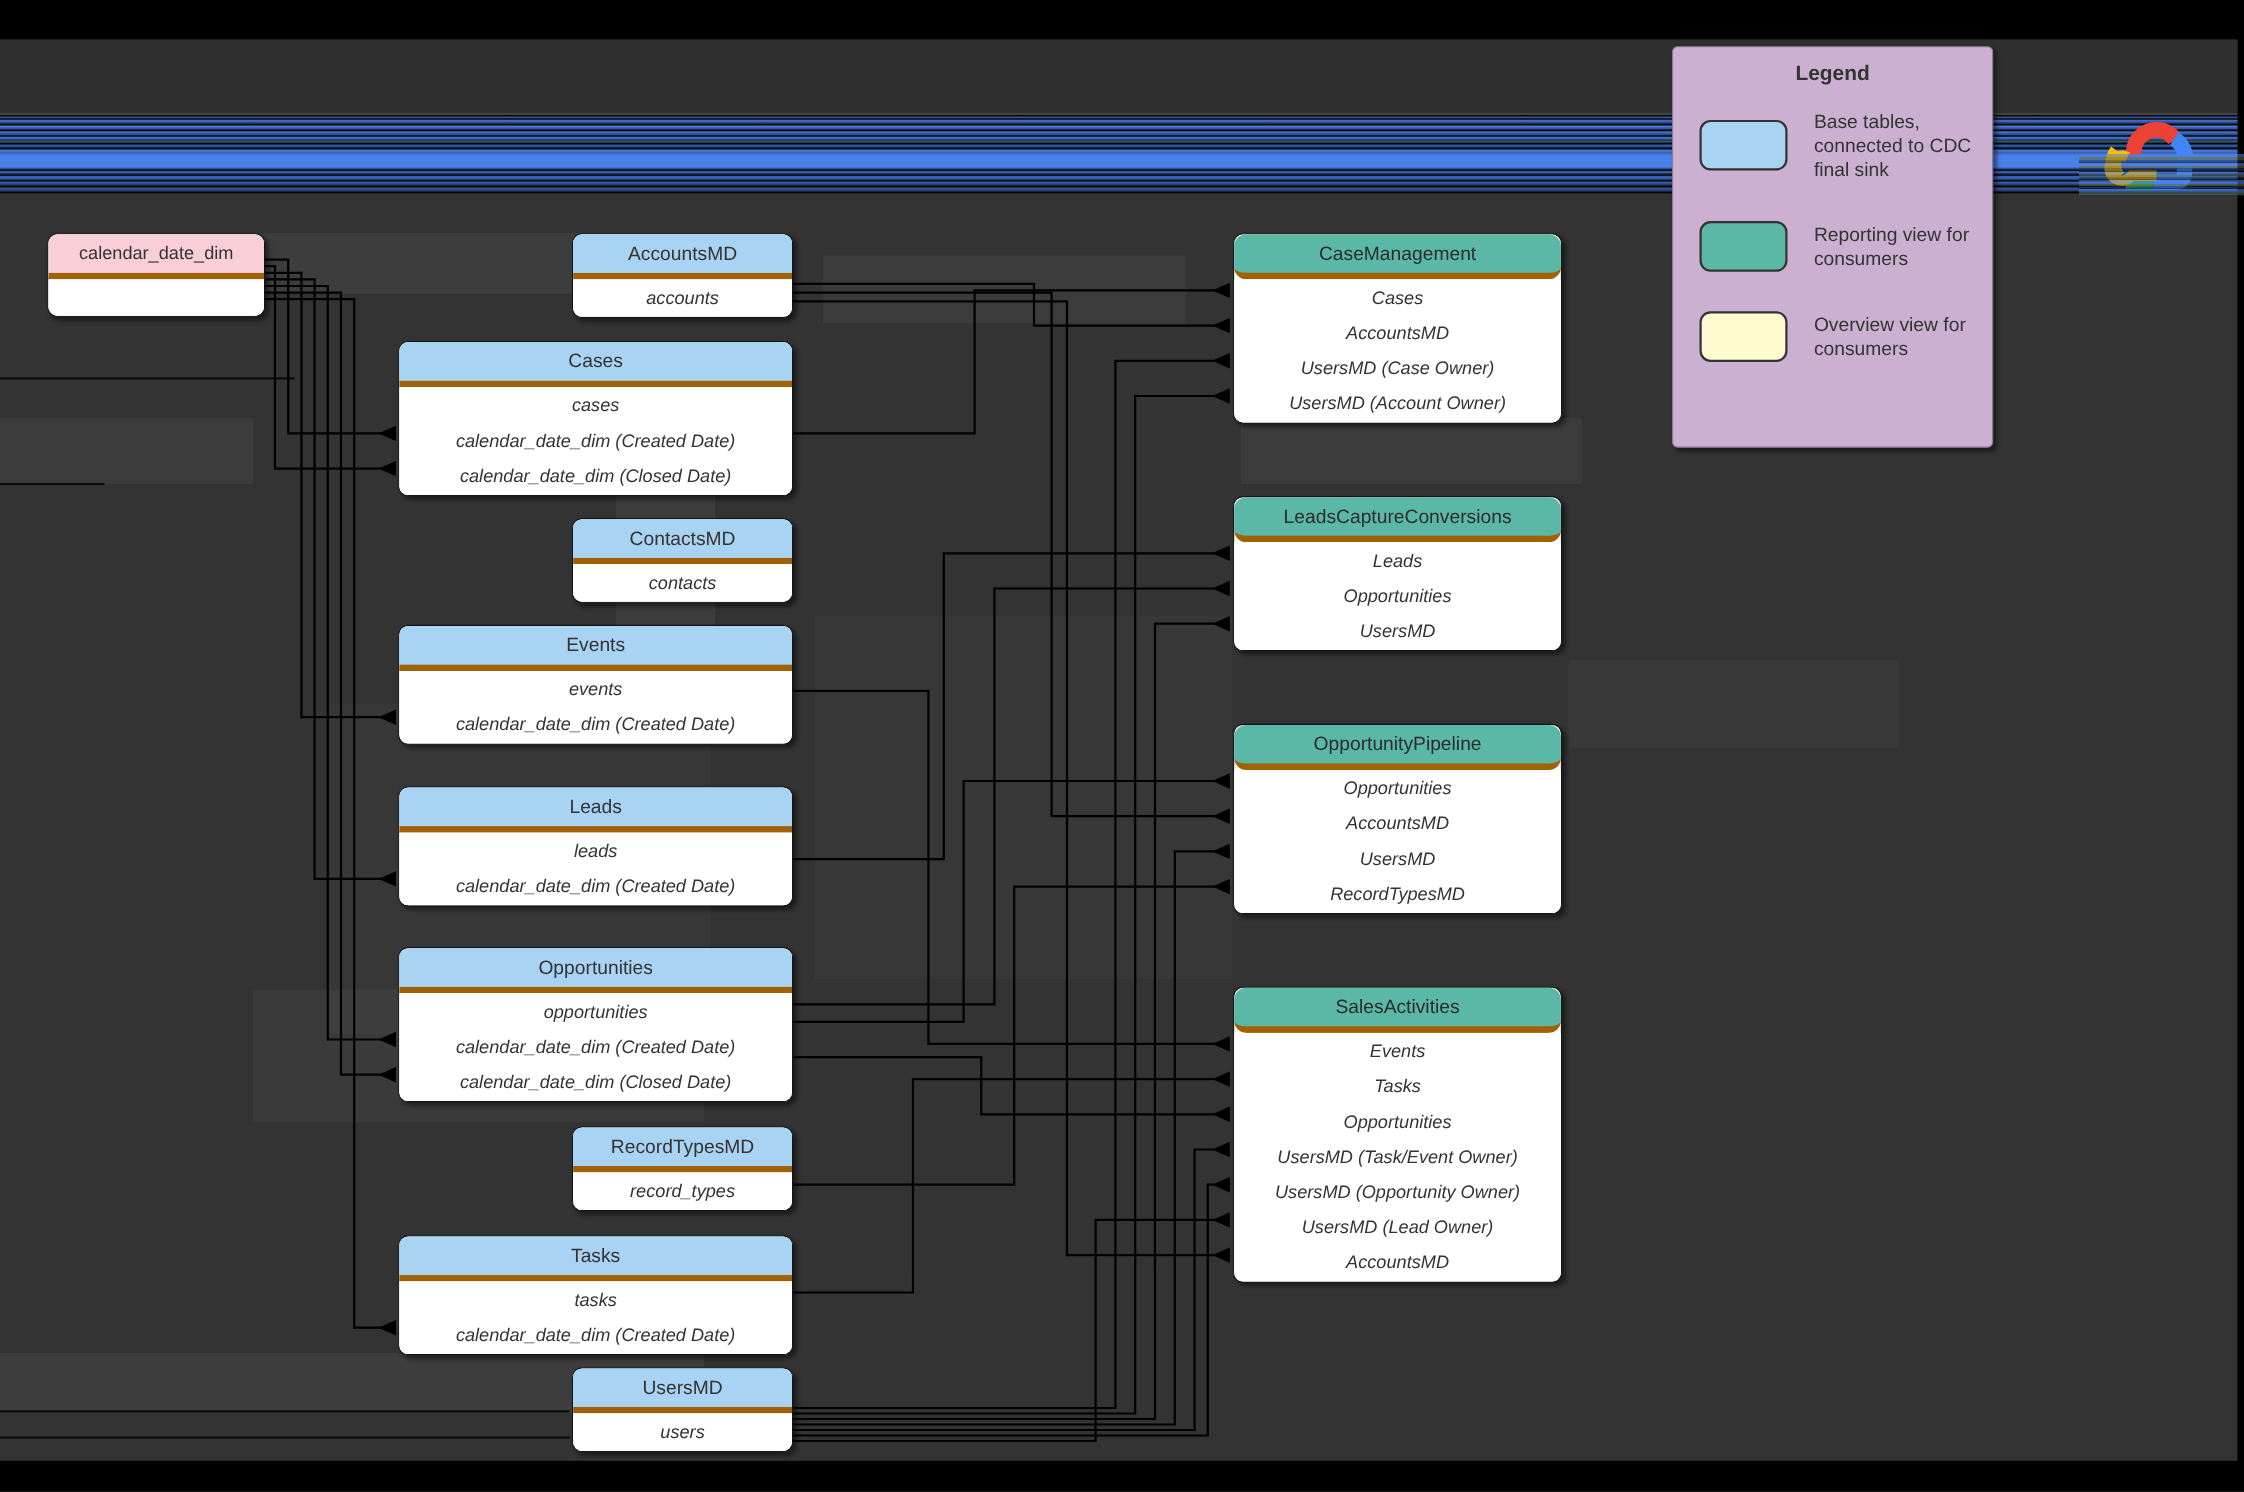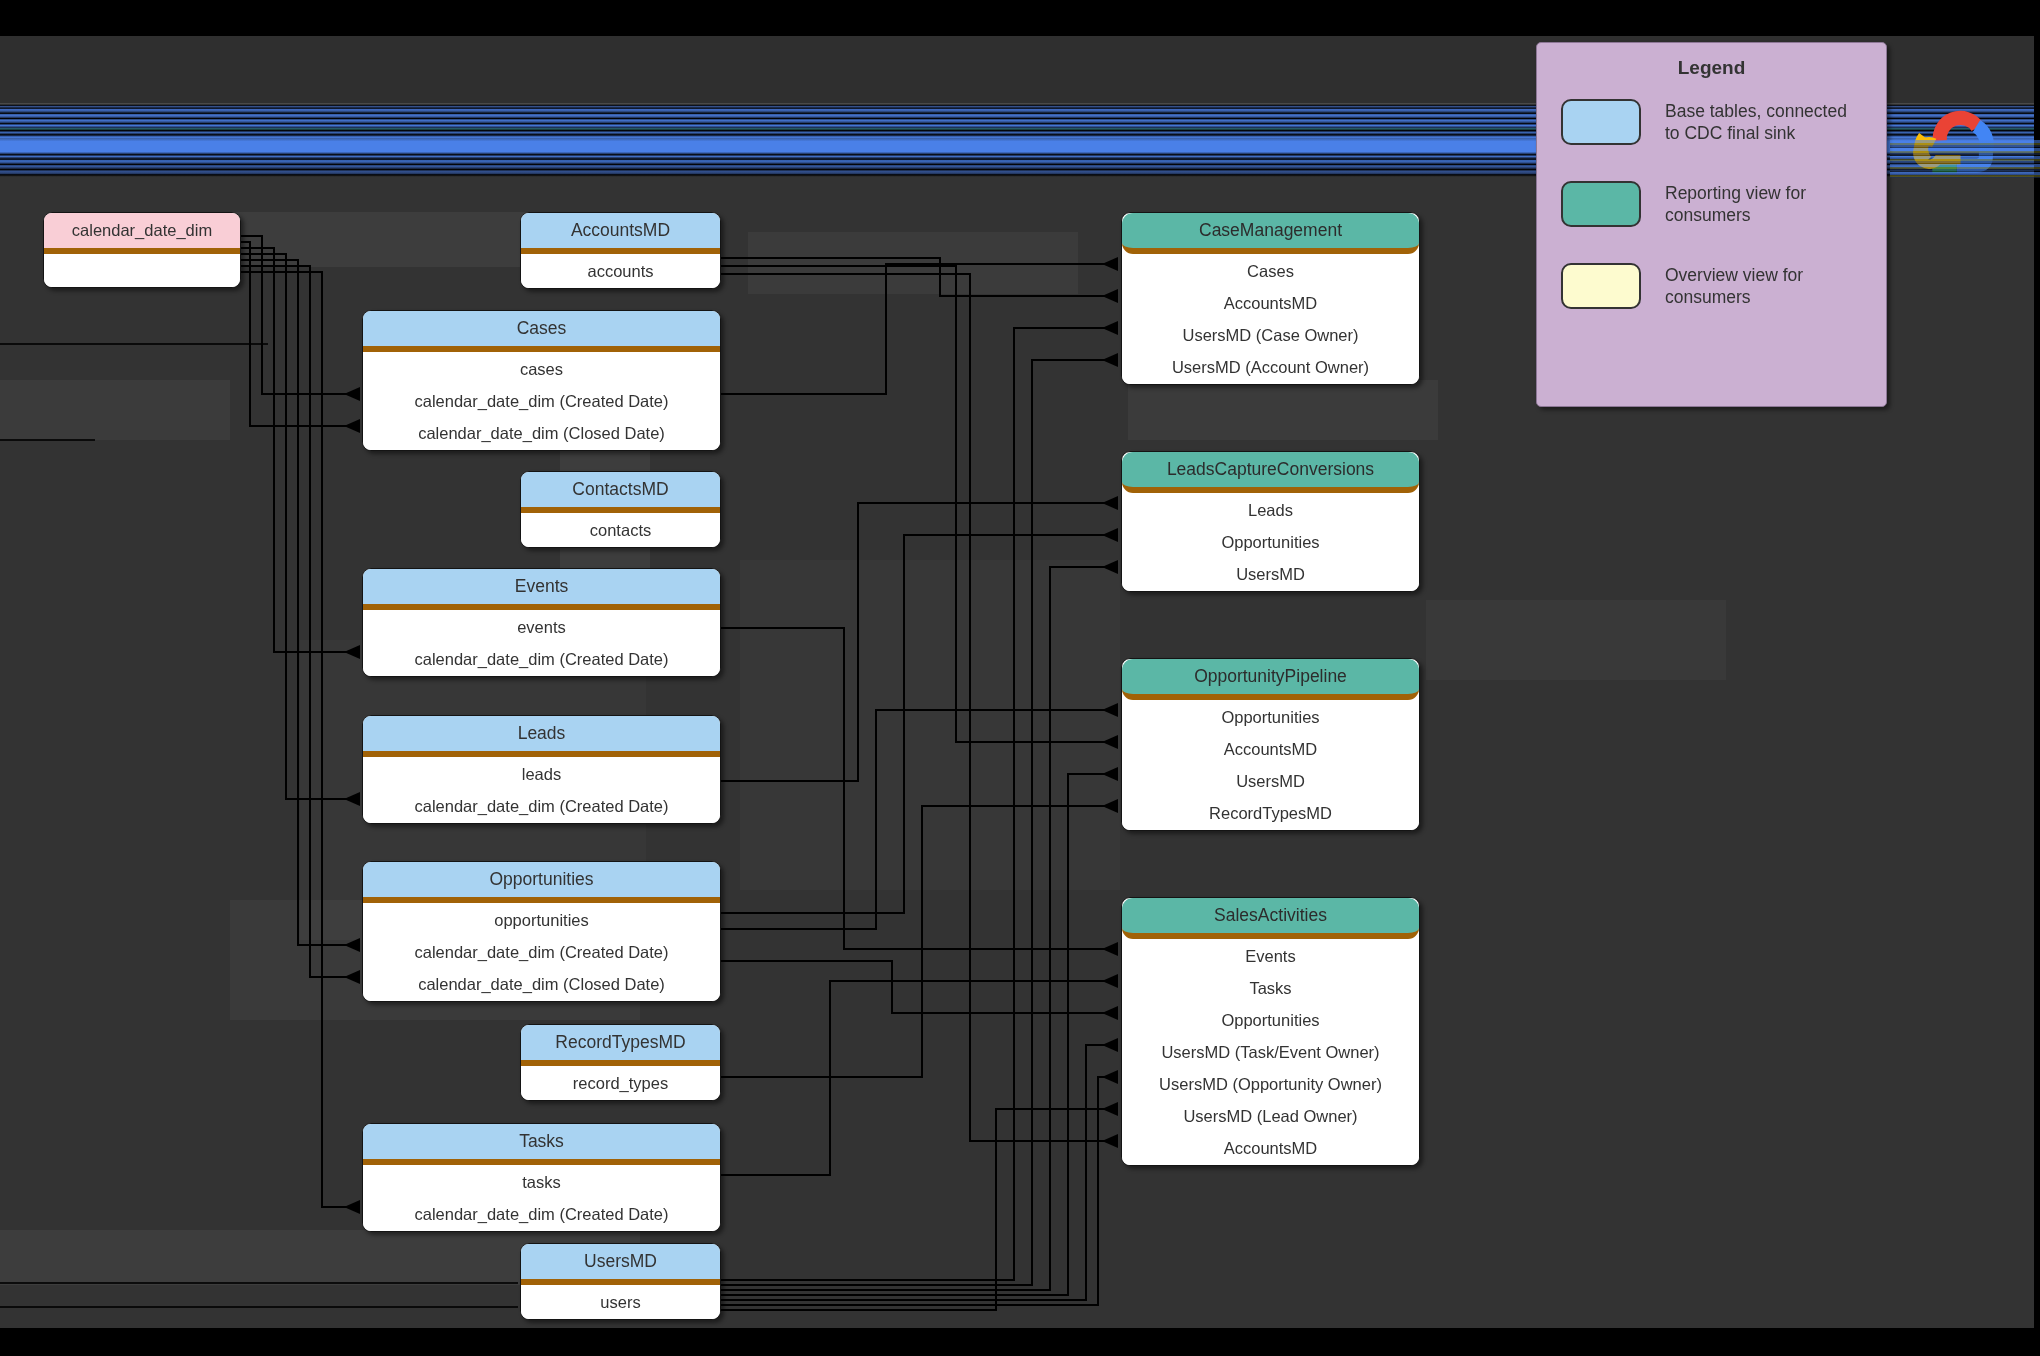--- a/index.html
+++ b/index.html
@@ -35,27 +35,27 @@
     position:absolute;z-index:3;border:1px solid #141414;border-radius:9px;
     background:#fff;box-shadow:3px 3px 4px rgba(0,0,0,.45);
   }
   .tbox .hdr{
     height:35px;line-height:35px;text-align:center;font-size:17.5px;color:#333;
     border-bottom:6px solid #a16207;border-radius:8px 8px 0 0;
   }
   .blue .hdr{background:#a9d3f2;}
   .teal .hdr{background:#5bb7a6;color:#2c2c2c;border-radius:11px;}
   .pink .hdr{background:#f9ced6;}
-  .tbox .body{border-radius:0 0 8px 8px;background:#fff;padding:1px 0;min-height:31px;}
+  .tbox .body{border-radius:0 0 8px 8px;background:#fff;padding:1px 0;min-height:31px;font-style:italic;}
   .row{height:32px;line-height:32px;text-align:center;font-size:16.5px;color:#333;}
   
   #legend{
-    position:absolute;left:1520px;top:42px;width:351px;height:365px;z-index:5;
+    position:absolute;left:1520px;top:42px;width:292px;height:365px;z-index:5;
     background:#cbb0d2;border:1px solid #8d7796;border-radius:5px;
-    box-shadow:3px 3px 4px rgba(0,0,0,.45);box-sizing:border-box;padding:14px 0 0 0;margin-left:16px;
+    box-shadow:3px 3px 4px rgba(0,0,0,.45);box-sizing:border-box;padding:14px 0 0 0;
   }
   #legend .ltitle{text-align:center;font-weight:bold;font-size:19px;color:#333;margin-bottom:20px;}
   .litem{display:flex;align-items:center;margin:0 0 36px 24px;}
   .swatch{width:76px;height:42px;border:2px solid #333;border-radius:10px;flex:0 0 auto;}
   .llabel{margin-left:24px;font-size:17.5px;color:#333;line-height:22px;width:190px;}
   
   #gcloud{position:absolute;left:1906px;top:99px;width:94px;height:84px;z-index:5;}
 </style>
 </head>
 <body>

